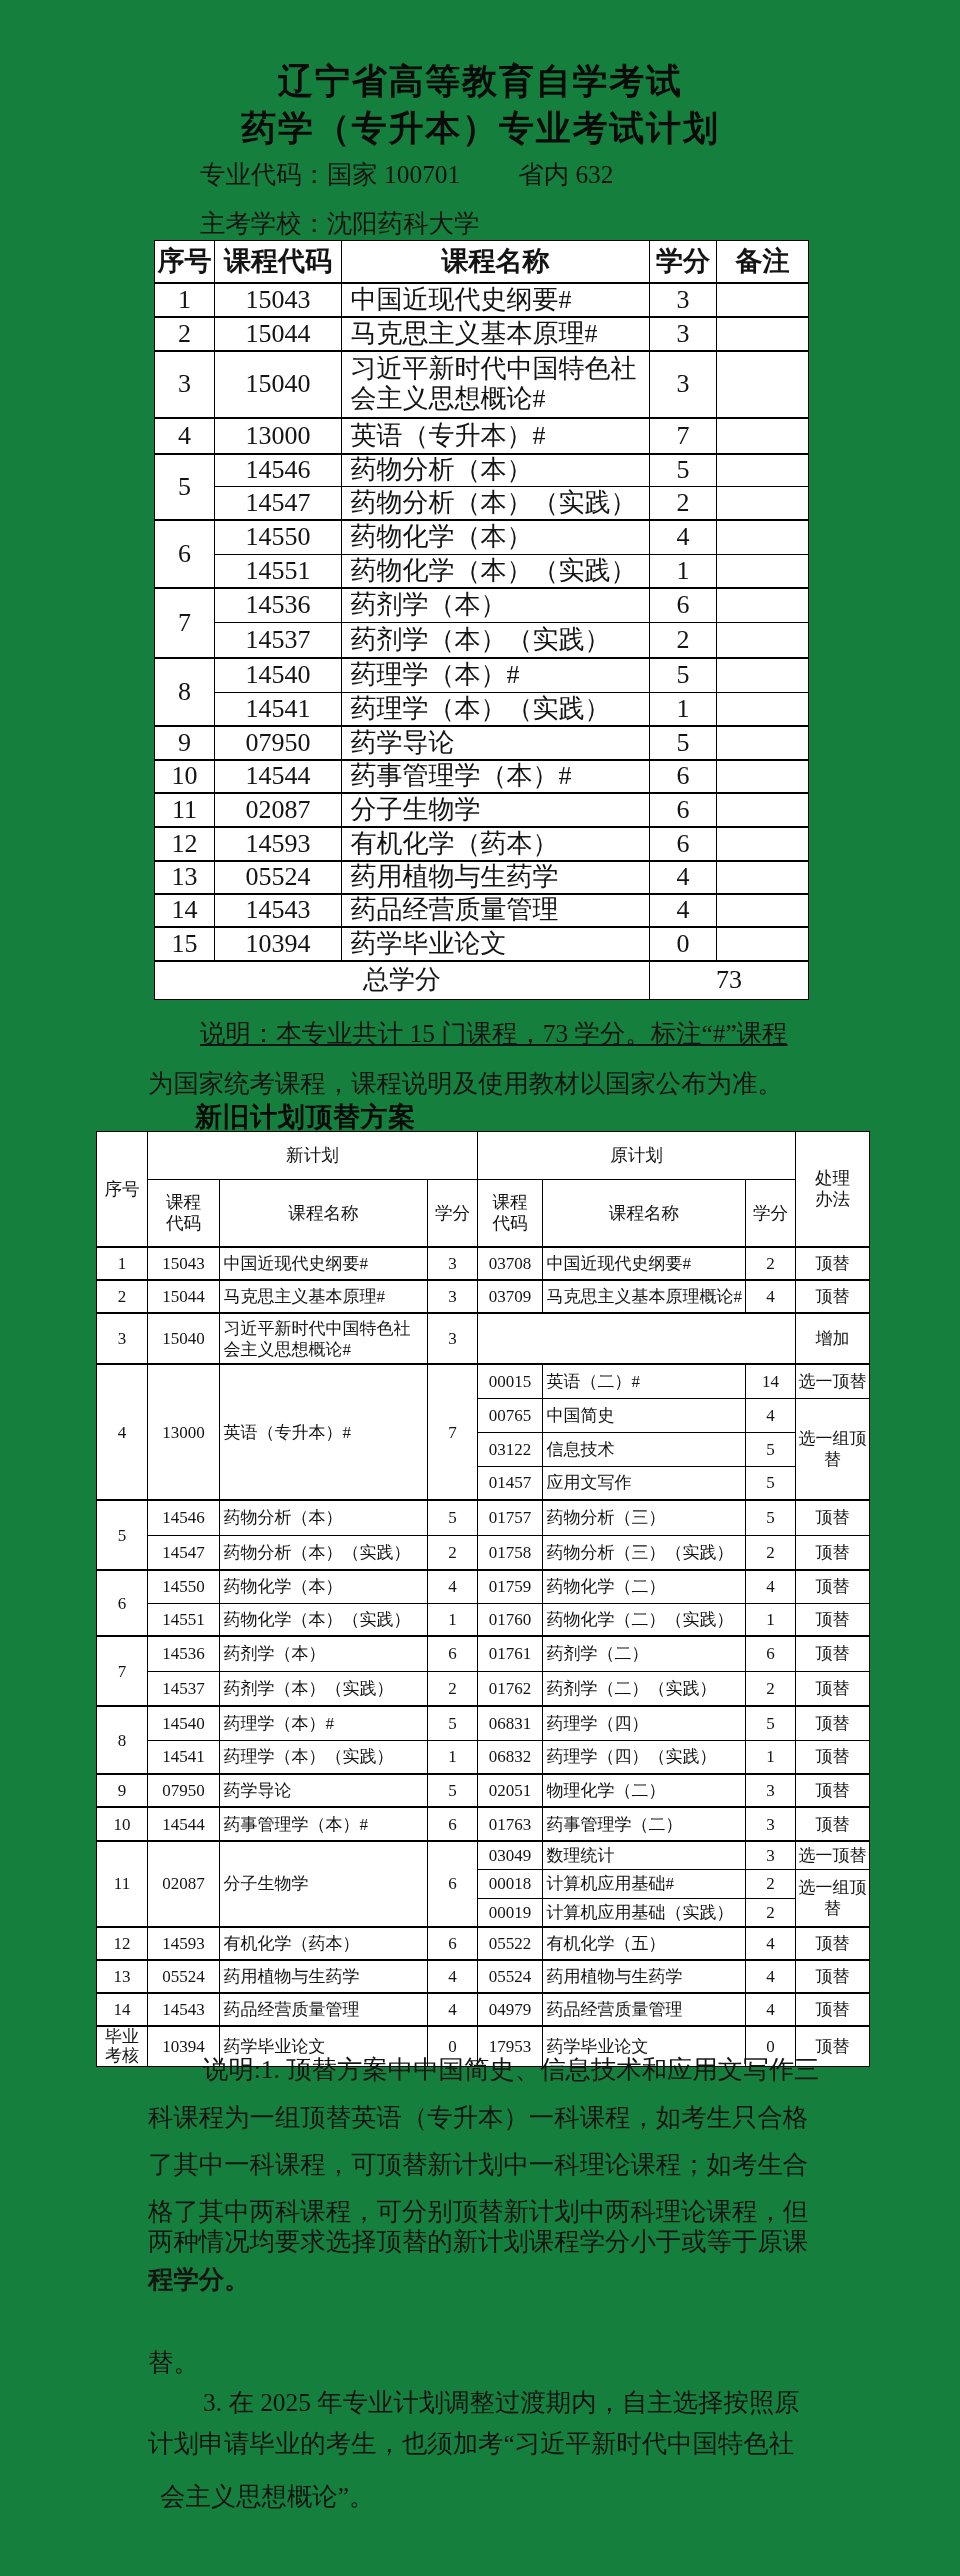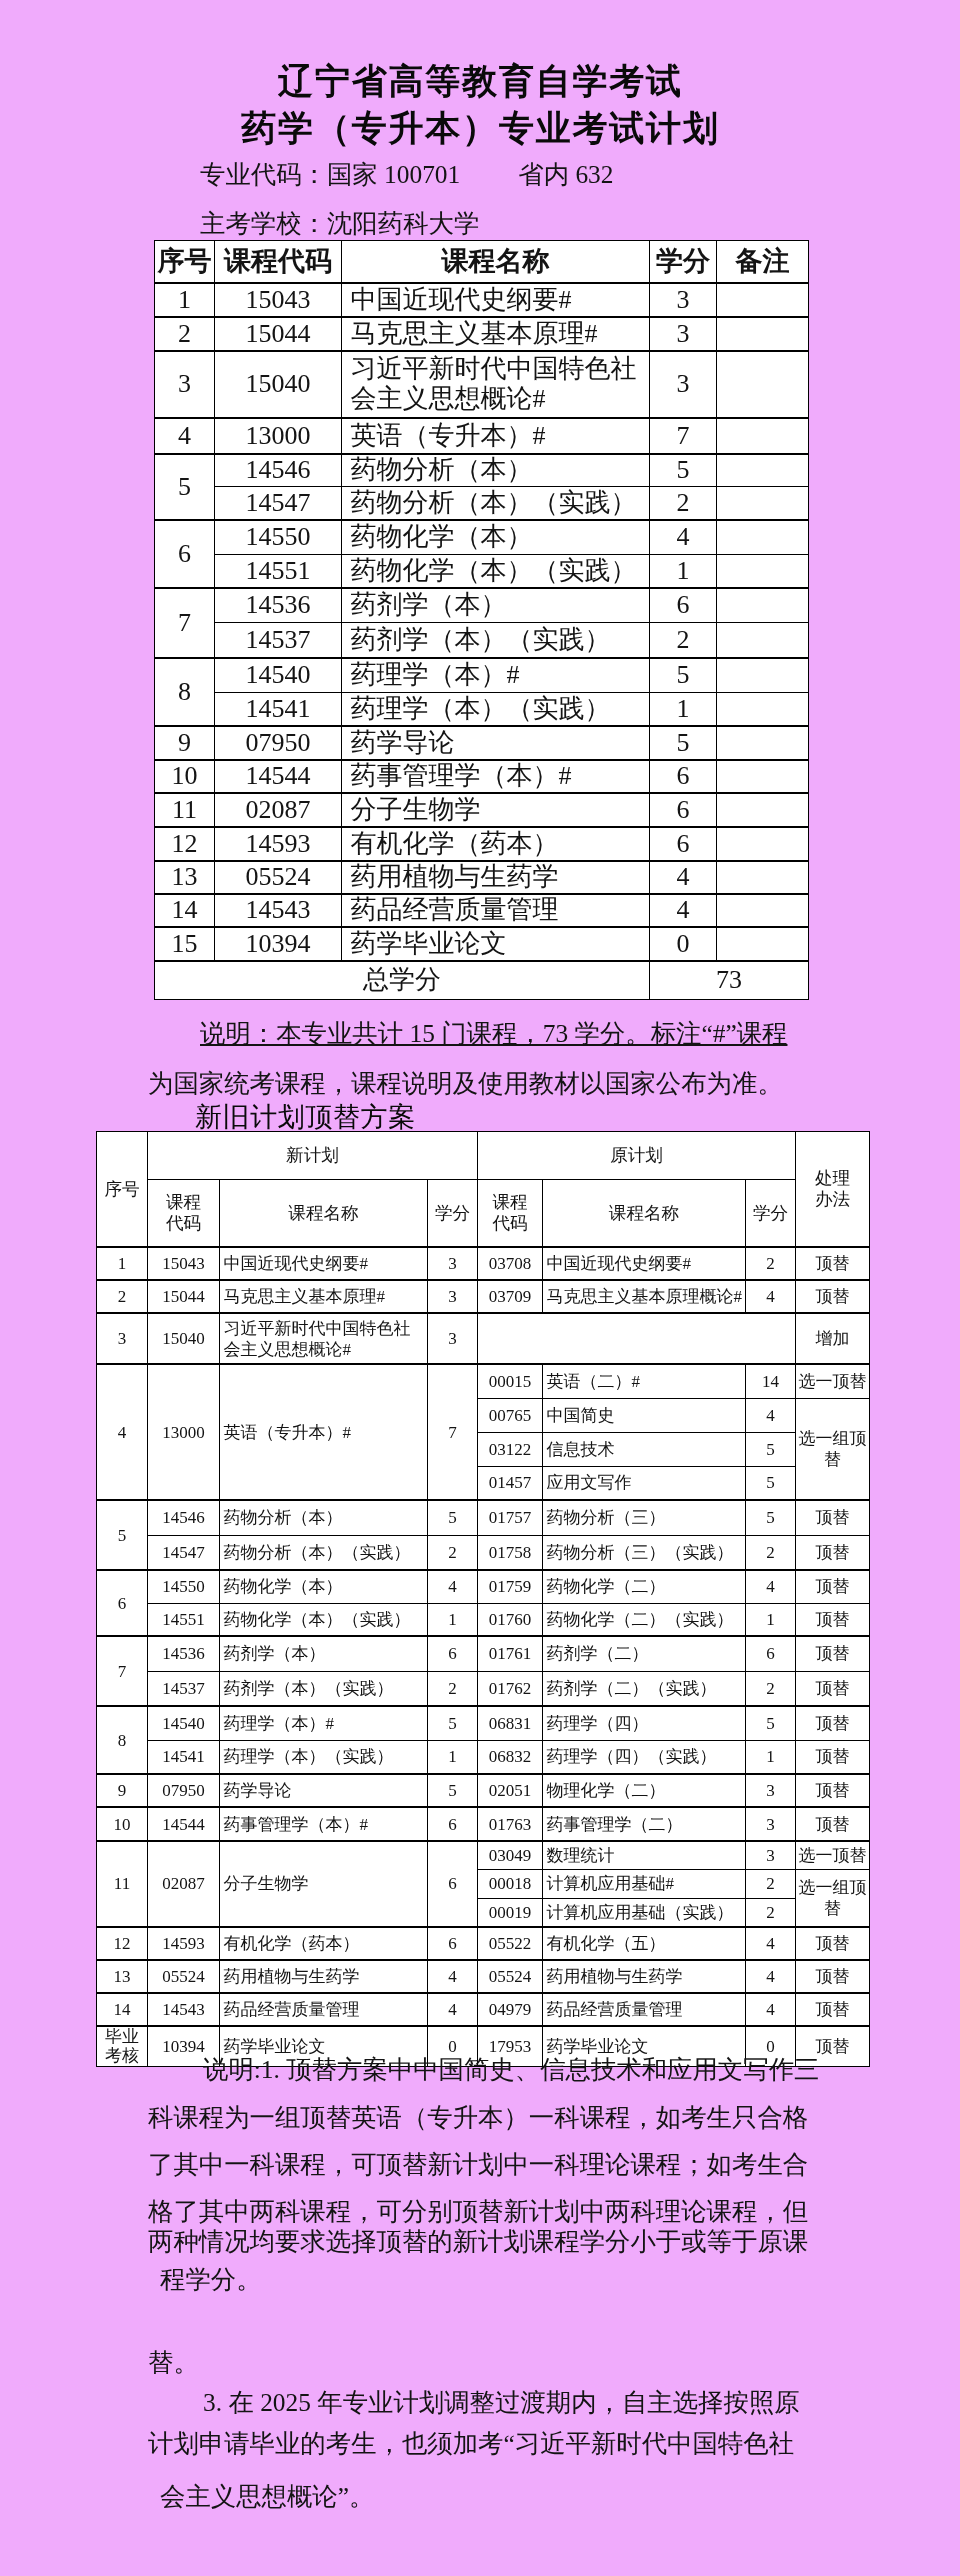--- a/index.html
+++ b/index.html
@@ -1,31 +1,31 @@
 <!DOCTYPE html>
 <html style="font-size:9.7px"><head>
 <meta charset="utf-8">
 <style>
   * { margin:0; padding:0; box-sizing:border-box; }
   html,body { background:#ffffff; }
   .page {
     position:relative; width:961px; height:2576px; margin:0 auto;
-    background:#f0abfc; color:#141414; overflow:hidden;
+    background:#15803d; color:#141414; overflow:hidden;
     font-family:"Liberation Serif", serif;
   }
   .abs { position:absolute; }
   .title-line {
     width:100%; text-align:center; font-family:"Liberation Sans", sans-serif;
     font-weight:bold; font-size:35px; line-height:40px; letter-spacing:1.8px; color:#0a0a0a;
   }
   .meta-line { font-size:25.4px; line-height:29px; white-space:nowrap; }
   .prov-gap { margin-left:58px; }
   .note-line { font-size:25.4px; line-height:29px; white-space:nowrap; }
   .section-heading {
-    font-family:"Liberation Sans", sans-serif; font-weight:normal;
+    font-family:"Liberation Sans", sans-serif; font-weight:bold;
     font-size:27px; line-height:30px; letter-spacing:0.6px; color:#0a0a0a;
   }
   table { border-collapse:collapse; table-layout:fixed; background:#fff; }
   td, th { border:1.2px solid #000; text-align:center; vertical-align:middle; overflow:hidden; font-weight:normal; }
   tr.g > td, tr.g > th { border-top-width:2.4px; }
 
   .t1 { position:absolute; left:154px; top:240px; width:654px; border:1.8px solid #000; font-size:26px; line-height:30px; }
   .t1 th { font-family:"Liberation Sans", sans-serif; font-weight:bold; font-size:27px; }
   .t1 td.name { text-align:left; padding-left:8.5px; }
 
@@ -451,20 +451,20 @@
       <td>顶替</td>
     </tr>
   </tbody>
     </table>
 
   <div class="abs note-line" style="top:2055px; left:203px;">说明:1. 顶替方案中中国简史、信息技术和应用文写作三</div>
   <div class="abs note-line" style="top:2103px; left:148px;">科课程为一组顶替英语（专升本）一科课程，如考生只合格</div>
   <div class="abs note-line" style="top:2150px; left:148px;">了其中一科课程，可顶替新计划中一科理论课程；如考生合</div>
   <div class="abs note-line" style="top:2227px; left:148px;">两种情况均要求选择顶替的新计划课程学分小于或等于原课</div>
   <div class="abs note-line" style="top:2197px; left:148px;">格了其中两科课程，可分别顶替新计划中两科理论课程，但</div>
-  <div class="abs note-line" style="top:2265px; left:160px;">程学分。</div>
+  <div class="abs note-line" style="top:2265px; left:148px;font-weight:bold;">程学分。</div>
   <div class="abs note-line" style="top:2348px; left:148px;">替。</div>
   <div class="abs note-line" style="top:2388px; left:203px;">3. 在 2025 年专业计划调整过渡期内，自主选择按照原</div>
   <div class="abs note-line" style="top:2429px; left:148px;">计划申请毕业的考生，也须加考“习近平新时代中国特色社</div>
   <div class="abs note-line" style="top:2469px; left:160px;margin-top:13px;">会主义思想概论”。</div>
 
 </div>
 
 
 </body></html>

